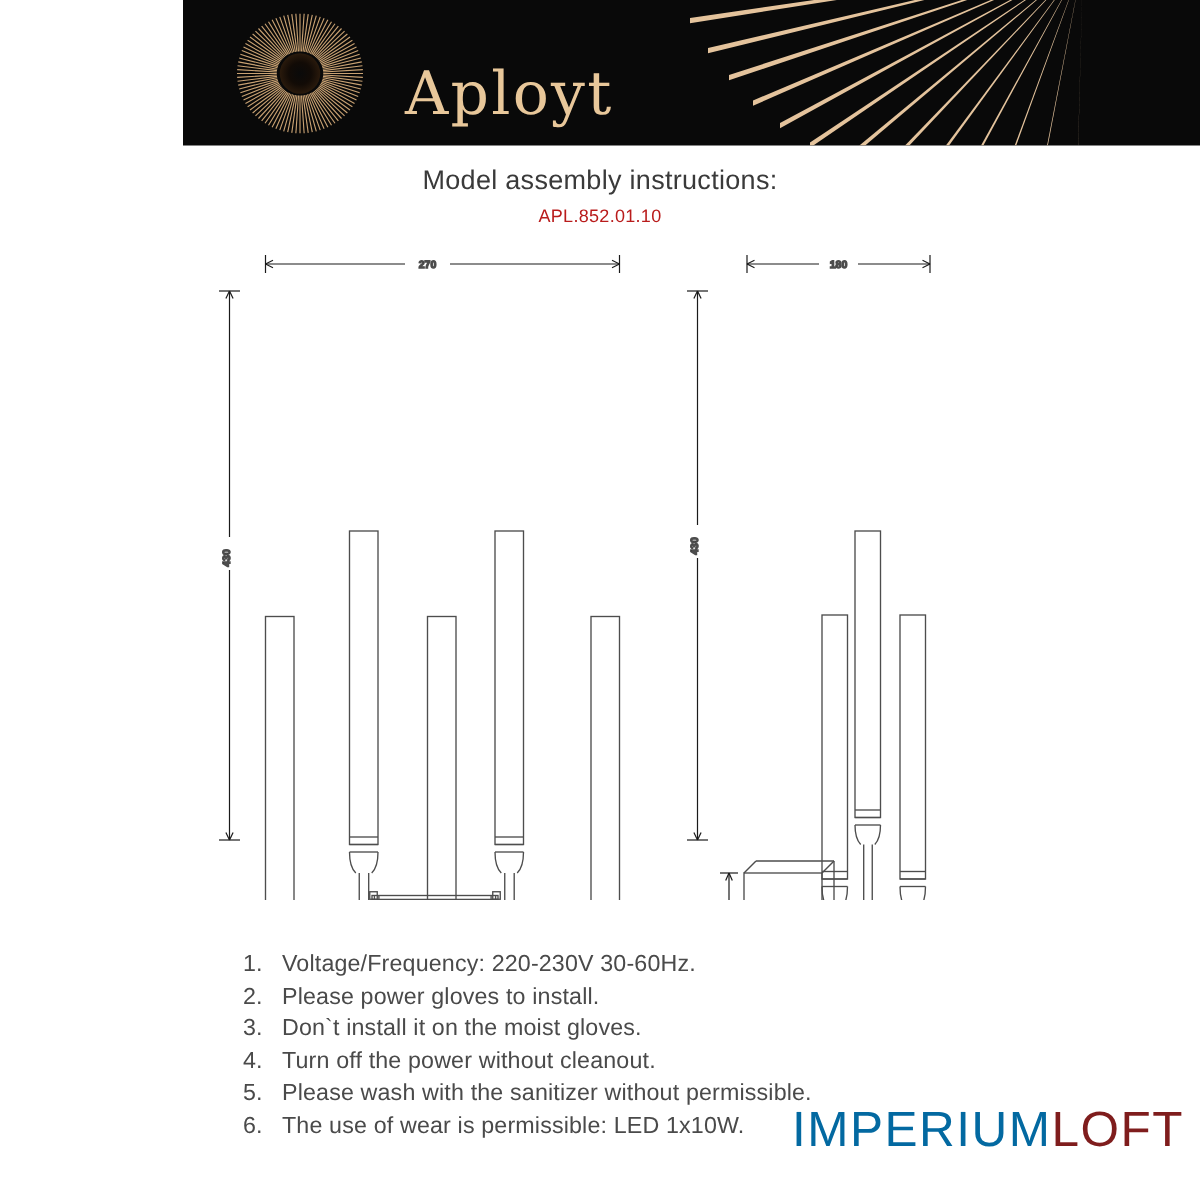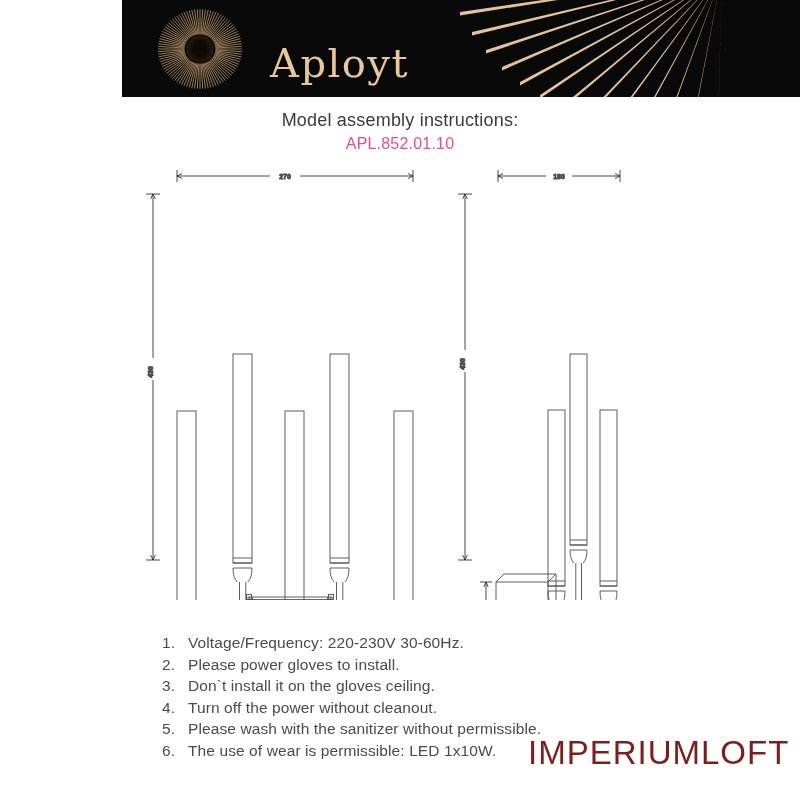--- a/index.html
+++ b/index.html
@@ -31,21 +31,21 @@
   }
 
   
   .title-block{
     position:absolute;left:0;top:108px;width:800px;text-align:center;
   }
   .title-line1{
     font-size:18px;color:#3a3a3a;letter-spacing:.2px;line-height:24px;
   }
   .title-line2{
-    font-size:16px;color:#ec4899;letter-spacing:.2px;line-height:24px;
+    font-size:12px;color:#b91c1c;letter-spacing:.2px;line-height:24px;
   }
 
   
   .drawing-area{position:absolute;left:0;top:160px;width:800px;height:440px;}
   .drawing-svg{display:block;}
   .dim-text{
     font-family:"Liberation Sans", sans-serif;
     font-size:7px;font-weight:bold;fill:#111;
   }
   .detail-letter{
@@ -65,21 +65,21 @@
   .instr-num{width:26px;flex:none;}
   .instr-text{flex:1;}
 
   
   .watermark{
     position:absolute;left:528px;top:733px;
     font-size:33px;letter-spacing:1px;
     line-height:40px;white-space:nowrap;
     pointer-events:none;
   }
-  .wm-a{color:#7f1d1d;}
+  .wm-a{color:#0369a1;}
   .wm-b{color:#7f1d1d;}
 </style>
 </head>
 <body>
 
 <div id="page">
 
   <div class="banner">
 
     <svg class="banner-rays" viewBox="0 0 678 97">
@@ -421,21 +421,21 @@
     <div class="instr-row">
       <span class="instr-num">1.</span>
       <span class="instr-text">Voltage/Frequency: 220-230V 30-60Hz.</span>
     </div>
     <div class="instr-row">
       <span class="instr-num">2.</span>
       <span class="instr-text">Please power gloves to install.</span>
     </div>
     <div class="instr-row">
       <span class="instr-num">3.</span>
-      <span class="instr-text">Don`t install it on the gloves ceiling.</span>
+      <span class="instr-text">Don`t install it on the moist gloves.</span>
     </div>
     <div class="instr-row">
       <span class="instr-num">4.</span>
       <span class="instr-text">Turn off the power without cleanout.</span>
     </div>
     <div class="instr-row">
       <span class="instr-num">5.</span>
       <span class="instr-text">Please wash with the sanitizer without permissible.</span>
     </div>
     <div class="instr-row">

